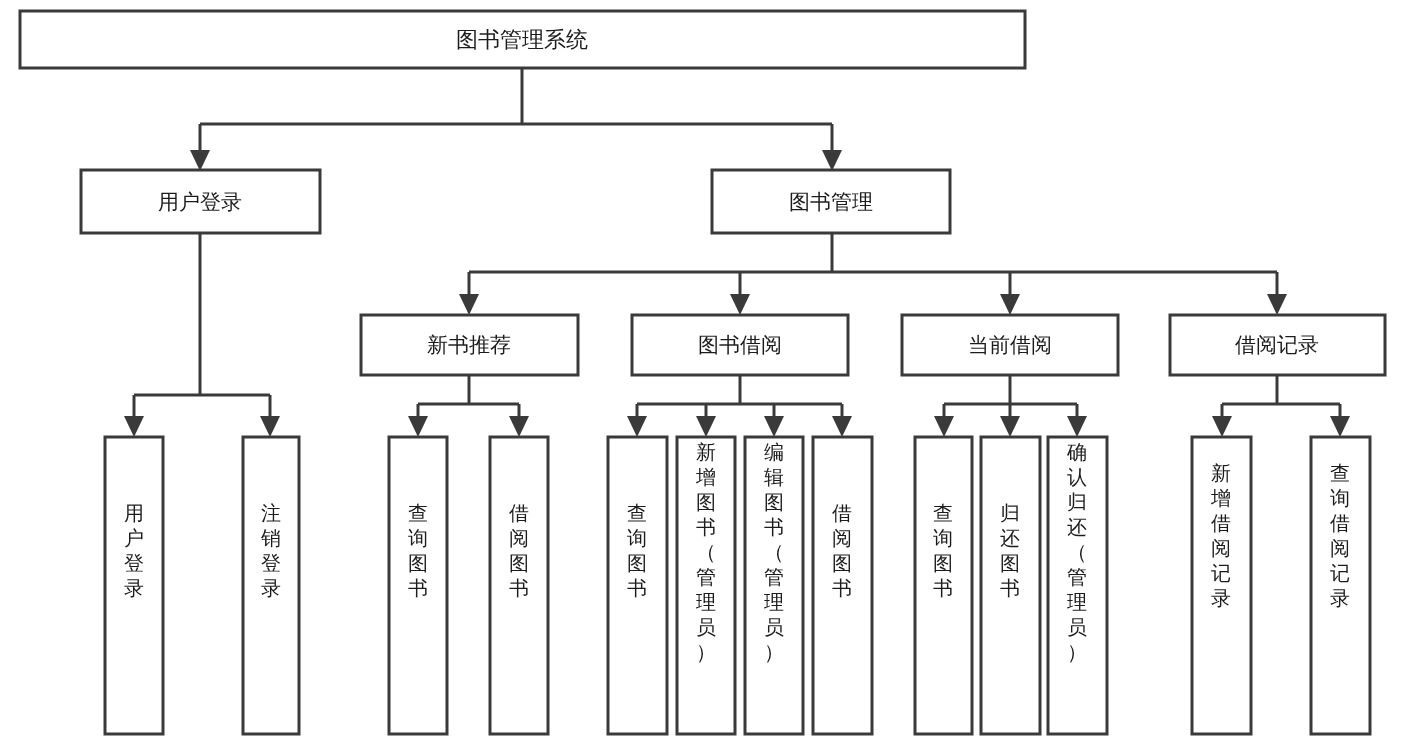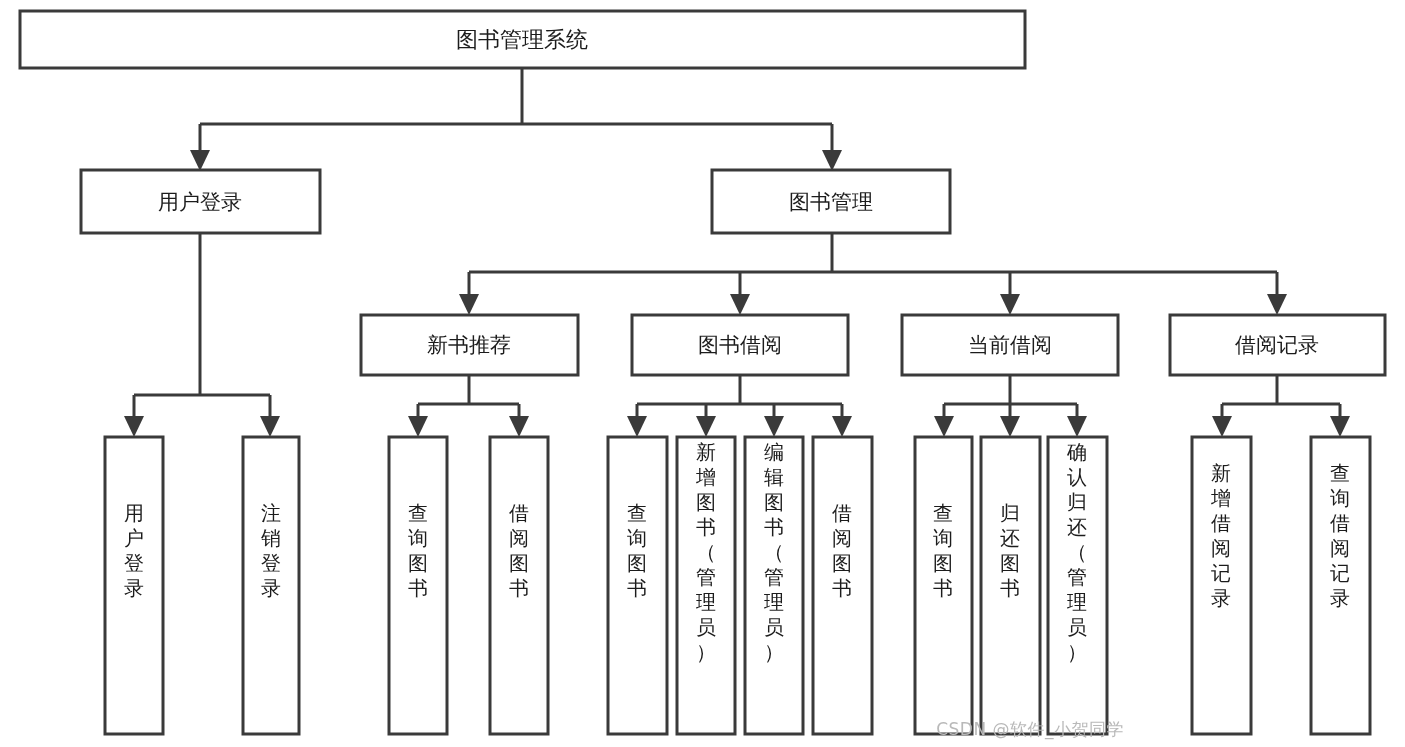--- a/index.html
+++ b/index.html
@@ -234,15 +234,14 @@
       <rect class="node-rect" x="1192" y="437" width="59" height="297"></rect>
       <text class="vert-text" x="1221" y="480"><tspan x="1221" dy="0">新</tspan><tspan x="1221" dy="25">增</tspan><tspan x="1221" dy="25">借</tspan><tspan x="1221" dy="25">阅</tspan><tspan x="1221" dy="25">记</tspan><tspan x="1221" dy="25">录</tspan></text>
     </g>
     <g>
       <rect class="node-rect" x="1311" y="437" width="59" height="297"></rect>
       <text class="vert-text" x="1340" y="480"><tspan x="1340" dy="0">查</tspan><tspan x="1340" dy="25">询</tspan><tspan x="1340" dy="25">借</tspan><tspan x="1340" dy="25">阅</tspan><tspan x="1340" dy="25">记</tspan><tspan x="1340" dy="25">录</tspan></text>
     </g>
 
   </svg>
 
-  <div class="watermark">CSDN @软件_小贺同学</div>
 
 </div>
 
 </body></html>

